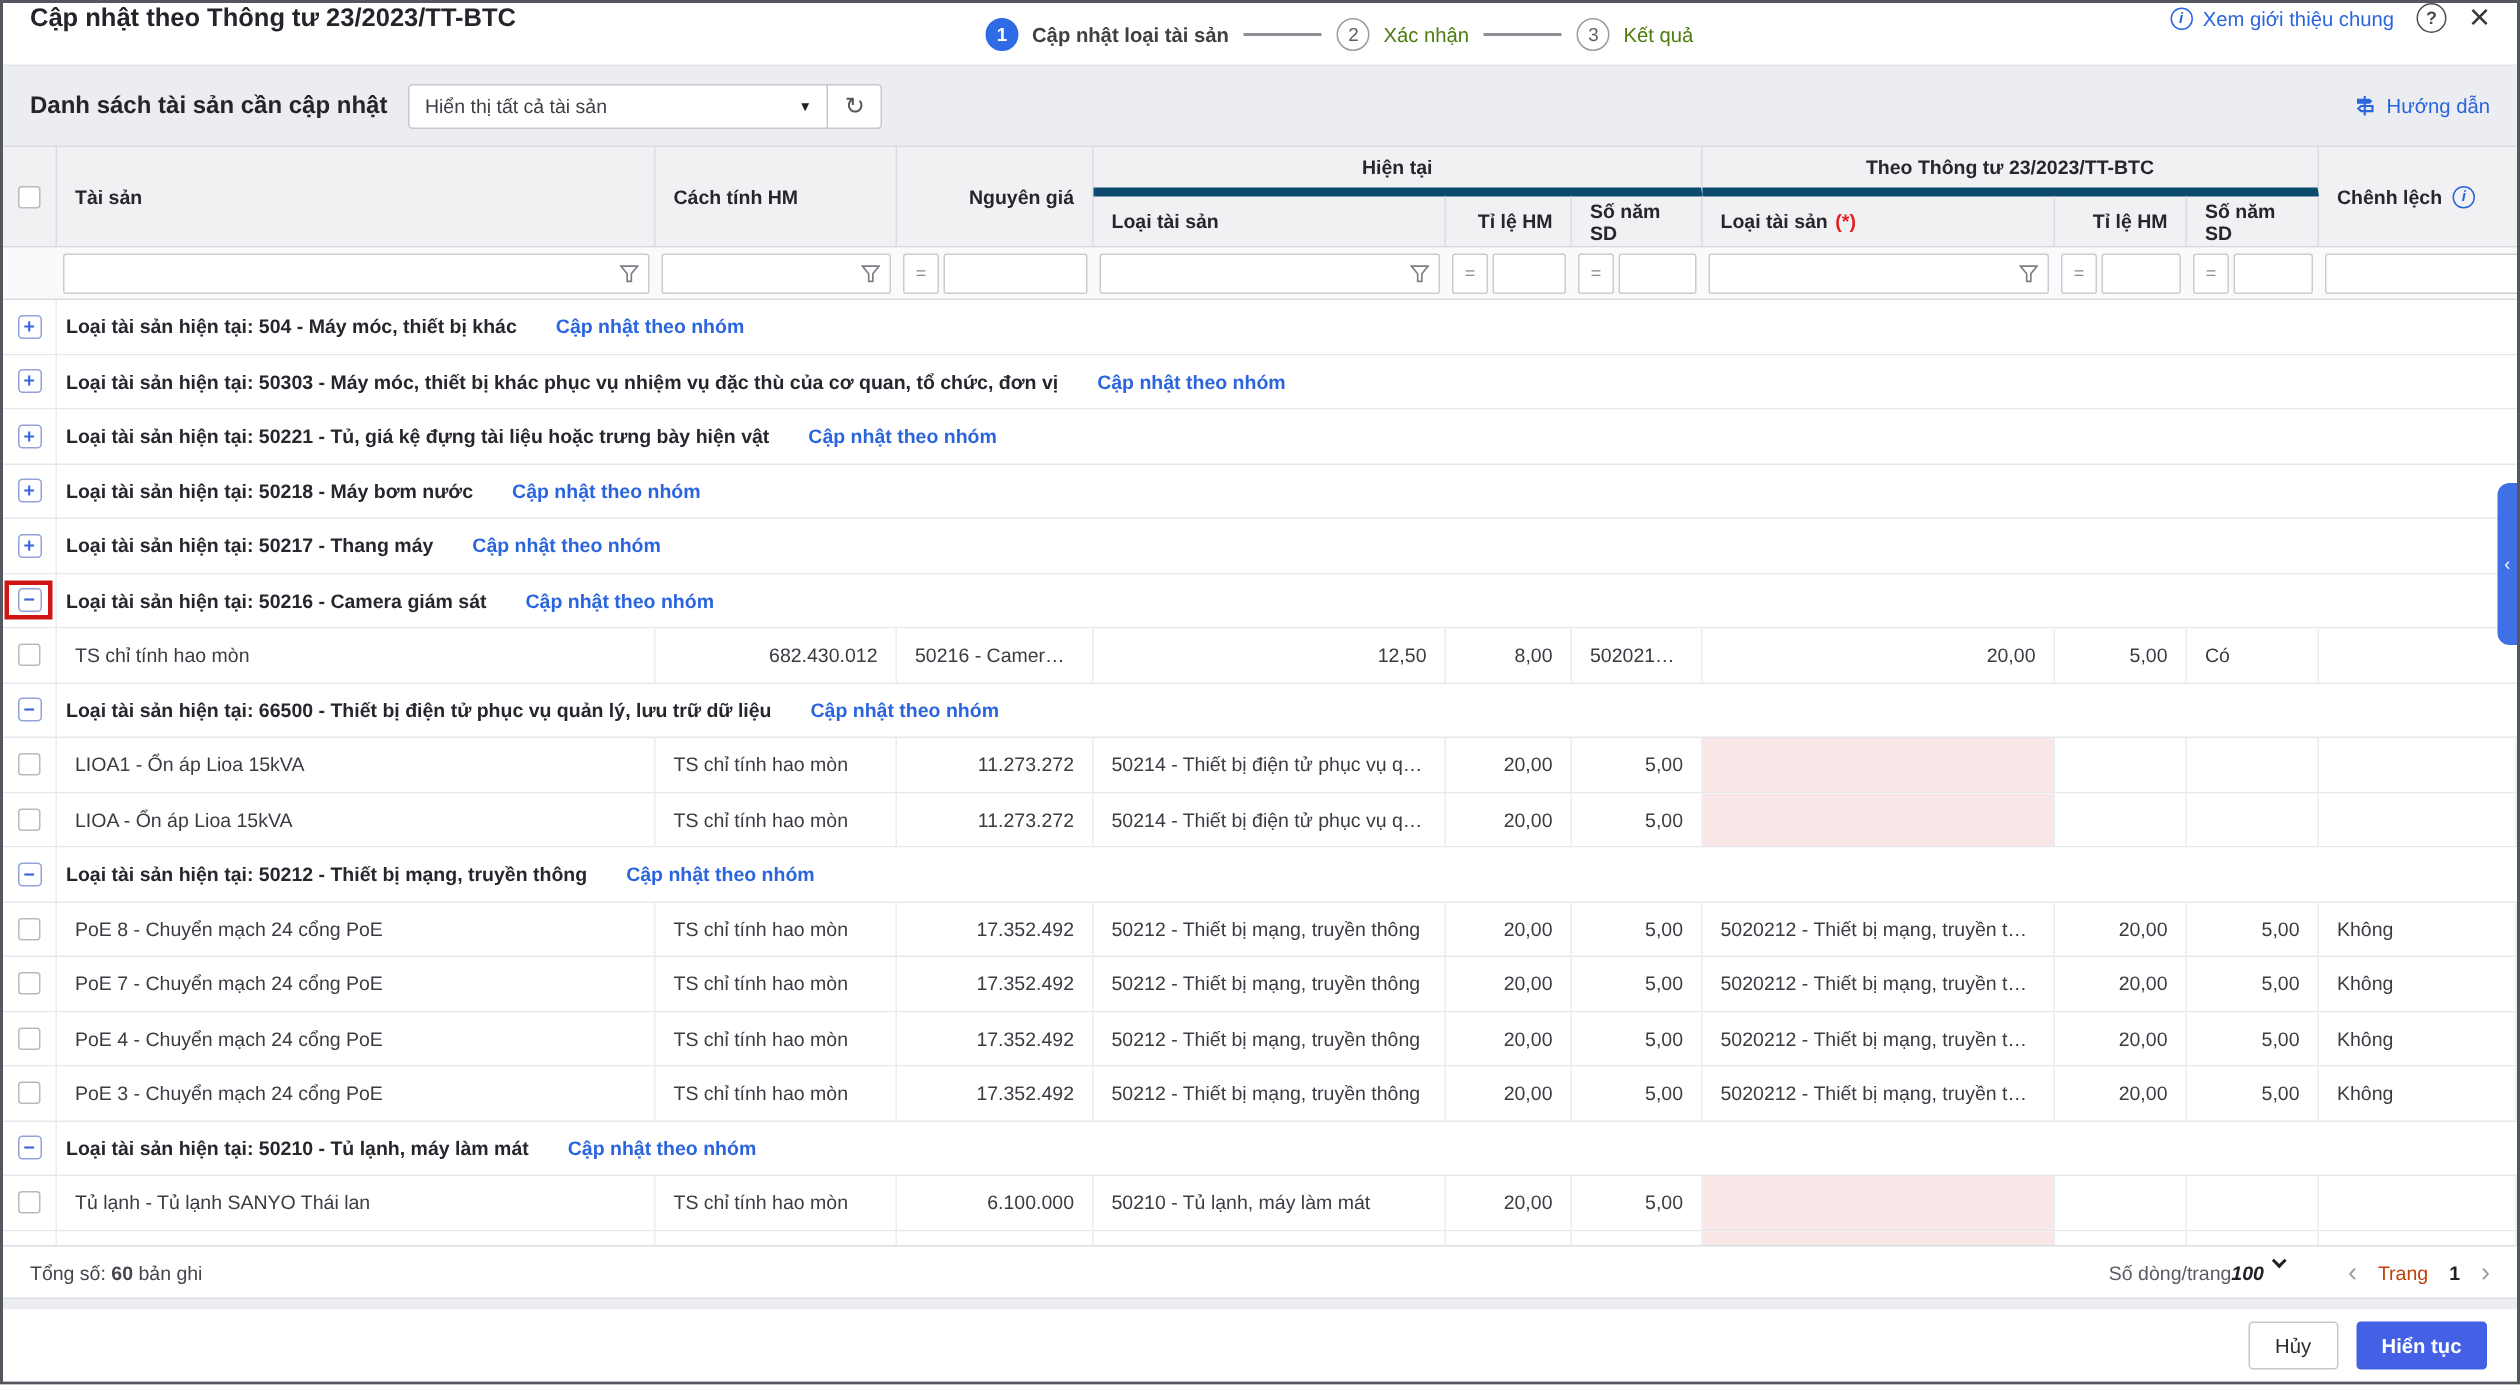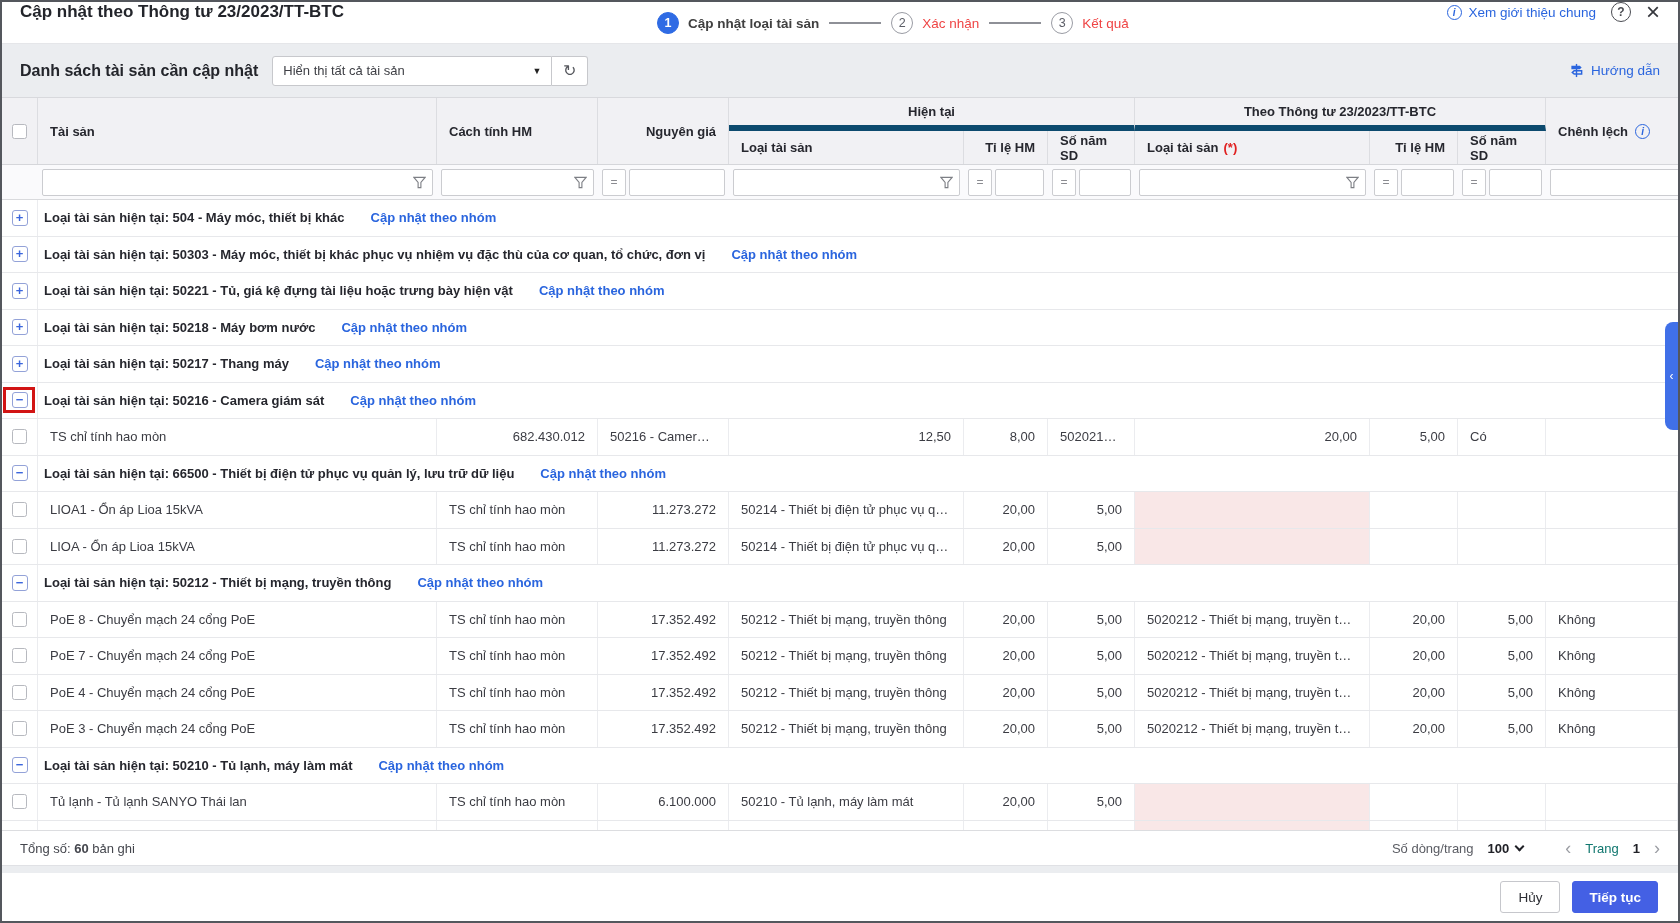--- a/index.html
+++ b/index.html
@@ -18,21 +18,21 @@
   }
   .title { font-size: 17px; font-weight: bold; color: #23252b; }
   .stepper { position: absolute; left: 655px; top: 0; height: 42px; display: flex; align-items: center; gap: 10px; }
   .step { display: flex; align-items: center; gap: 9px; }
   .step-circle {
     width: 22px; height: 22px; border-radius: 50%; font-size: 12.5px;
     display: flex; align-items: center; justify-content: center;
     border: 1.5px solid #9a9ca4; color: #5b5d66; background: #fff;
   }
   .step.active .step-circle { background: #2f6be4; border-color: #2f6be4; color: #fff; font-weight: bold; }
-  .step-label { font-size: 13.5px; color: #ef4444; }
+  .step-label { font-size: 13.5px; color: #4d7c0f; }
   .step.active .step-label { color: #404040; font-weight: 600; }
   .step-line { width: 52px; height: 2px; background: #8e9097; }
   .titlebar-right { margin-left: auto; display: flex; align-items: center; gap: 15px; }
   .intro-link { display: flex; align-items: center; gap: 7px; color: #2a65de; font-size: 13.5px; cursor: pointer; }
   .i-circle {
     width: 15px; height: 15px; border-radius: 50%; border: 1.4px solid #2a65de;
     color: #2a65de; font-size: 10px; font-weight: bold; font-style: italic;
     display: inline-flex; align-items: center; justify-content: center; flex: none;
   }
   .q-circle {
@@ -128,25 +128,25 @@
   .glink { margin-left: 26px; color: #2a65de; font-weight: 600; white-space: nowrap; cursor: pointer; text-decoration: none; font-size: 13px; }
 
   
   .gridfooter {
     height: 35px; border-top: 1px solid #dcdde0; background: #fff;
     display: flex; align-items: center; padding: 0 18px; font-size: 13px; color: #44464d;
   }
   .total b { font-weight: bold; }
   .pager { margin-left: auto; display: flex; align-items: center; }
   .pp-label { color: #5a5c63; }
-  .pp-select { display: flex; align-items: center; gap: 7px; margin-left: 14px; cursor: pointer; color: #202127; font-weight: 600; }
+  .pp-select { display: flex; gap: 7px; margin-left: 0; cursor: pointer; color: #202127; font-weight: 600; font-style: italic; }
   .chev-down { width: 7px; height: 7px; border-right: 2px solid #202127; border-bottom: 2px solid #202127; transform: rotate(45deg); margin-top: -4px; }
   .pg-prev, .pg-next { color: #9b9da3; font-size: 18px; line-height: 14px; cursor: pointer; }
   .pg-prev { margin-left: 42px; }
-  .pg-label { margin-left: 14px; color: #0f766e; }
+  .pg-label { margin-left: 14px; color: #c2410c; }
   .pg-num { margin-left: 14px; font-weight: bold; color: #202127; }
   .pg-next { margin-left: 14px; }
 
   .gapband { height: 8px; background: #ebedf0; border-top: 1px solid #e0e1e5; }
 
   .actionbar {
     height: 48px; background: #fff; display: flex; align-items: center; justify-content: flex-end;
     padding: 0 20px; gap: 12px;
   }
   .btn { height: 32px; border-radius: 3px; font-size: 13.5px; font-family: inherit; cursor: pointer; }
@@ -563,20 +563,20 @@
       <span class="pg-label">Trang</span>
       <span class="pg-num">1</span>
       <span class="pg-next">›</span>
     </div>
   </div>
 
   <div class="gapband"></div>
 
   <div class="actionbar">
     <button class="btn btn-cancel">Hủy</button>
-    <button class="btn btn-primary">Tiếp tục</button>
+    <button class="btn btn-primary">Hiển tục</button>
   </div>
 
   <div class="panel-pill">
     <span>‹</span>
   </div>
 
 </div>
 
 </body></html>

